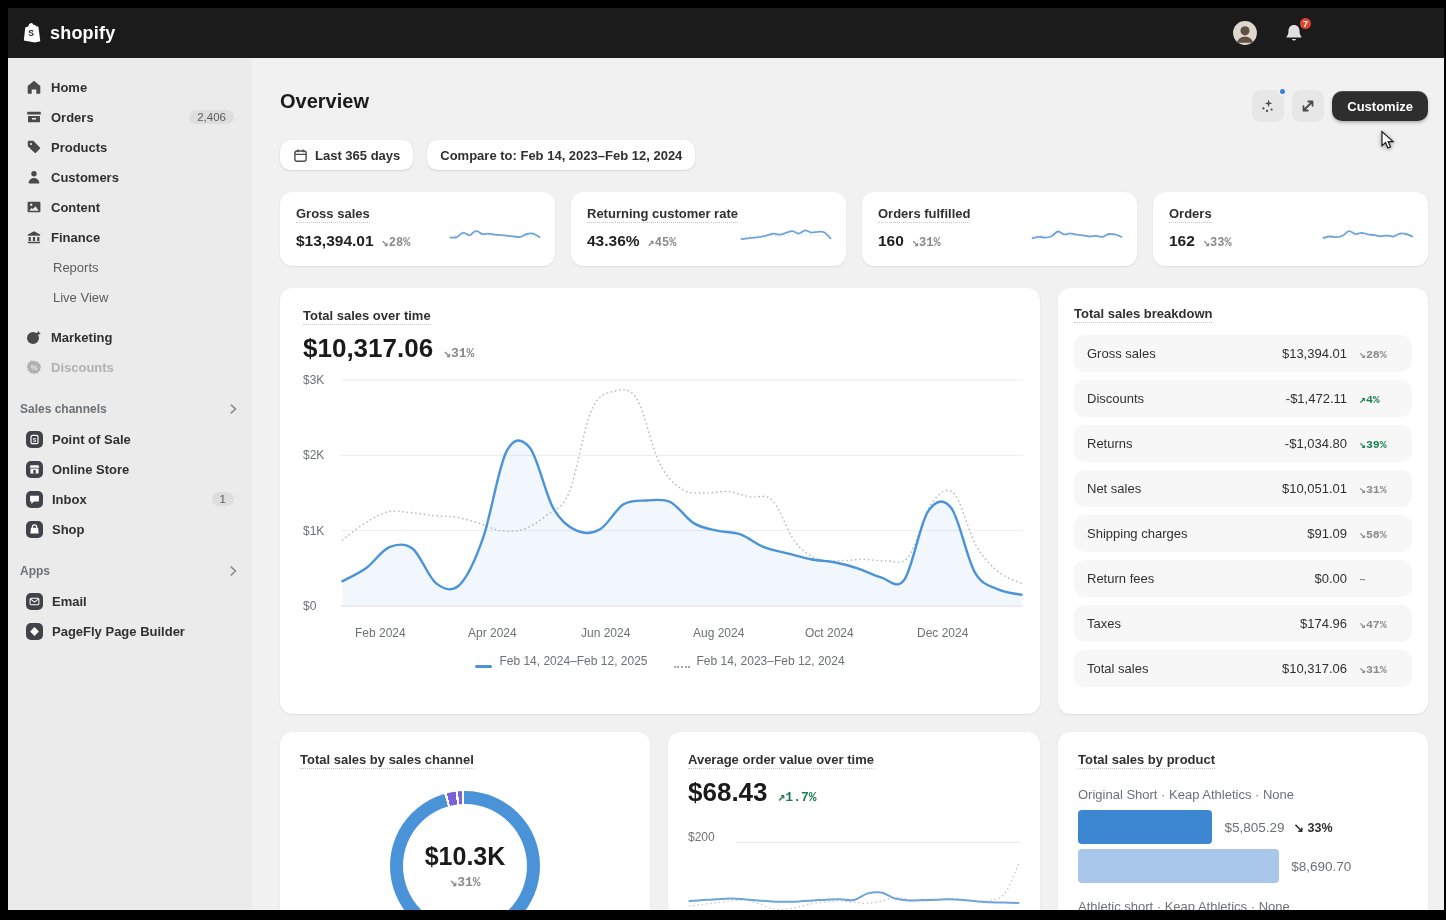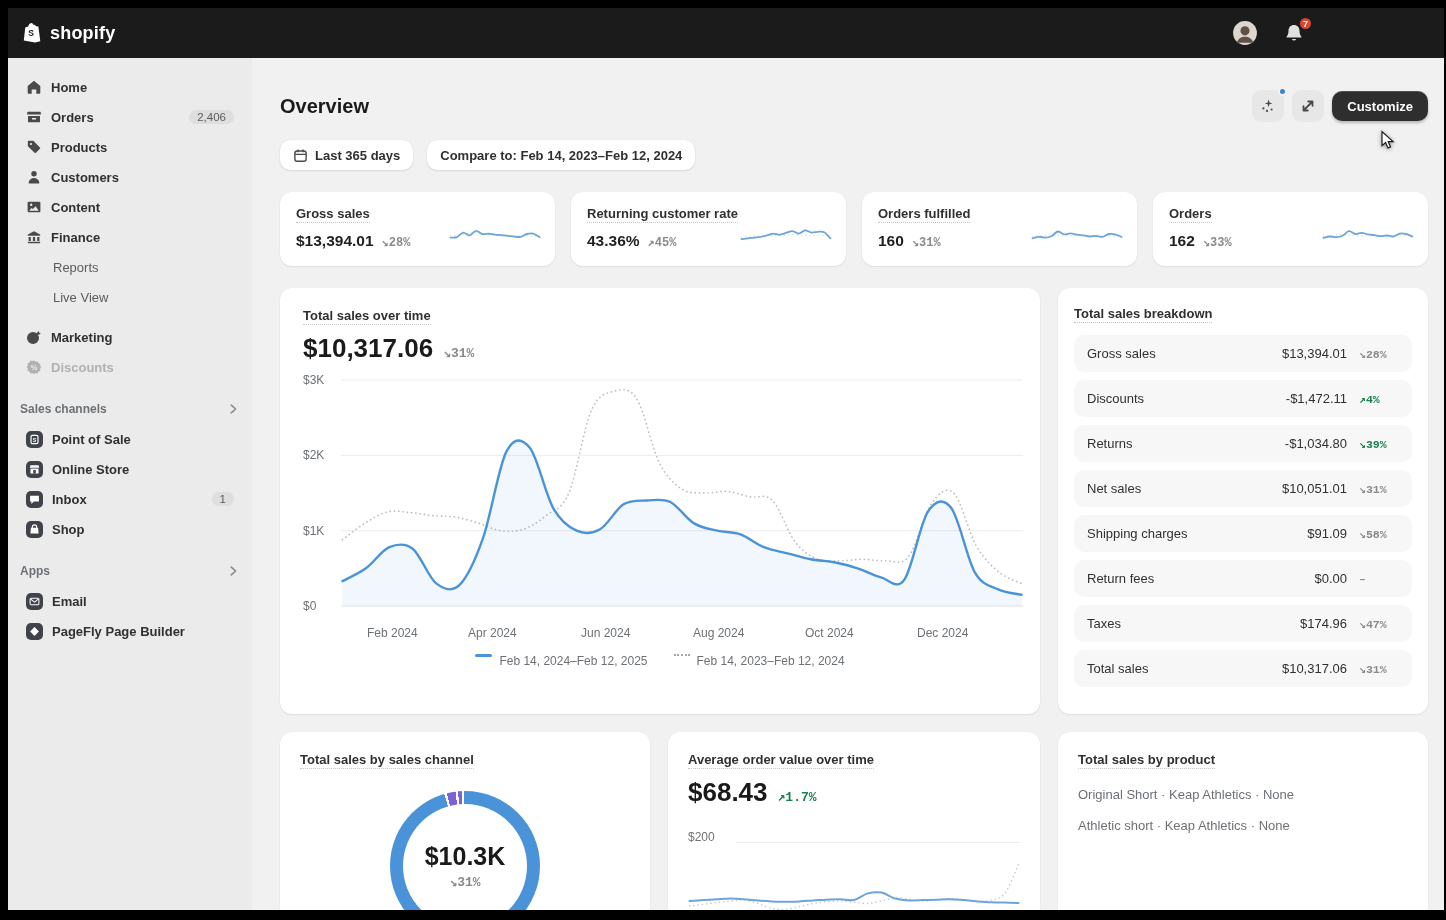--- a/index.html
+++ b/index.html
@@ -33,21 +33,21 @@
   .nav-item.active { background:#fff; box-shadow:0 1px 2px rgba(0,0,0,.08); }
   .nav-item.sub { padding-left:35px; font-weight:500; color:#5c5c5c; }
   .nav-item.disabled, .nav-item.disabled .nicon { color:#b1b1b1; }
   .nav-badge { margin-left:auto; background:#dedede; color:#5c5c5c; font-size:11.5px; font-weight:500; border-radius:8px; padding:1px 8px; }
   .nav-section { display:flex; align-items:center; justify-content:space-between; margin:16px 2px 4px 2px; color:#6d7175; font-size:12px; font-weight:600; height:22px; }
   .nav-section .chev { width:14px; height:14px; color:#8a8a8a; cursor:pointer; }
   .appicon { width:17px; height:17px; border-radius:5px; background:#40444a; flex:none; display:flex; align-items:center; justify-content:center; }
   .appicon svg { width:11px; height:11px; }
 
   
-  .page-header { display:flex; align-items:center; justify-content:space-between; margin-bottom:18px; }
+  .page-header { display:flex; align-items:flex-start; justify-content:space-between; margin-bottom:18px; }
   .page-title { font-size:20px; font-weight:bold; color:#1a1a1a; }
   .header-actions { display:flex; align-items:center; gap:8px; }
   .icon-btn { width:32px; height:32px; border-radius:9px; background:#e7e7e7; display:flex; align-items:center; justify-content:center; color:#4a4a4a; cursor:pointer; position:relative; }
   .icon-btn svg { width:16px; height:16px; }
   .notif-dot { position:absolute; top:-3px; right:-3px; width:9px; height:9px; border-radius:50%; background:#3b82d9; border:2px solid #f1f1f1; }
   .customize-btn { height:30px; padding:0 15px; border-radius:10px; background:#2e2e2e; color:#fff; font-size:13px; font-weight:600; display:flex; align-items:center; border:none; cursor:pointer; box-shadow:inset 0 1px 0 rgba(255,255,255,.16), 0 2px 3px rgba(0,0,0,.25); font-family:"Liberation Sans",sans-serif; }
   .cursor { position:absolute; left:1128px; top:72px; z-index:50; pointer-events:none; filter:drop-shadow(0 1px 2px rgba(0,0,0,.4)); }
 
   
   .filters { display:flex; gap:14px; margin-bottom:22px; }
@@ -69,21 +69,21 @@
   .charts-row { display:grid; grid-template-columns:760px 370px; gap:18px; margin-bottom:18px; }
   .chart-card { height:426px; padding:18px 23px; }
   .big-value-row { display:flex; align-items:baseline; gap:10px; margin-top:8px; }
   .big-value { font-size:26px; font-weight:bold; color:#1a1a1a; }
   .big-delta { font-size:13px; }
   .chart-area { position:relative; height:276px; margin-top:8px; }
   .y-label { position:absolute; left:0; font-size:12px; color:#6d7175; width:34px; }
   .plot { position:absolute; left:38px; top:0; }
   .x-label { position:absolute; top:254px; font-size:12px; color:#6d7175; }
   .legend { display:flex; justify-content:center; gap:26px; margin-top:6px; align-items:center; }
-  .legend-item { display:flex; align-items:flex-start; gap:7px; font-size:12px; color:#6d7175; }
+  .legend-item { display:flex; align-items:flex-end; gap:7px; font-size:12px; color:#6d7175; }
   .legend-solid { width:17px; height:3px; border-radius:2px; background:#4b93d9; }
   .legend-dotted { width:16px; border-top:2.5px dotted #a8a8a8; }
 
   .breakdown-card { height:426px; padding:16px 16px; }
   .bk-rows { margin-top:12px; }
   .bk-row { height:37px; background:#f7f7f7; border-radius:10px; display:flex; align-items:center; padding:0 13px; margin-bottom:8px; }
   .bk-label { font-size:13px; color:#303030; }
   .bk-value { flex:1; text-align:right; font-size:13px; color:#303030; }
   .bk-delta { width:52px; padding-left:12px; font-size:11.5px; }
 
@@ -392,21 +392,21 @@
             <span class="y-label" style="top:227px">$0</span>
             <svg class="plot" width="682" height="248">
                 <line x1="0" x2="682" y1="234" y2="234" stroke="#e2e2e2" stroke-width="1"></line>
                 <line x1="0" x2="682" y1="158.66666666666666" y2="158.66666666666666" stroke="#ececec" stroke-width="1"></line>
                 <line x1="0" x2="682" y1="83.33333333333333" y2="83.33333333333333" stroke="#ececec" stroke-width="1"></line>
                 <line x1="0" x2="682" y1="8" y2="8" stroke="#ececec" stroke-width="1"></line>
                 <path d="M1.5 167.70666666666668C5.3 164.9 16.6 155.8 24.1 151.1C31.7 146.5 39.2 141.6 46.8 139.8C54.3 138.1 61.9 140.0 69.4 140.6C76.9 141.2 84.5 142.8 92.0 143.6C99.6 144.4 107.1 143.9 114.7 145.1C122.2 146.4 129.8 148.9 137.3 151.1C144.8 153.4 152.4 157.7 159.9 158.7C167.5 159.7 175.0 159.7 182.6 157.2C190.1 154.6 197.7 149.6 205.2 143.6C212.7 137.6 220.3 138.6 227.8 121.0C235.4 103.4 242.9 55.1 250.5 38.1C258.0 21.2 265.6 21.2 273.1 19.3C280.6 17.4 288.2 14.9 295.7 26.8C303.3 38.8 310.8 75.8 318.4 90.9C325.9 105.9 333.5 112.2 341.0 117.2C348.5 122.3 356.1 120.6 363.6 121.0C371.2 121.4 378.7 118.9 386.3 119.5C393.8 120.1 401.4 123.3 408.9 124.8C416.4 126.3 424.0 121.0 431.5 128.5C439.1 136.1 446.6 160.2 454.2 170.0C461.7 179.8 469.3 184.2 476.8 187.3C484.3 190.4 491.9 188.8 499.4 188.8C507.0 188.8 514.5 187.3 522.1 187.3C529.6 187.3 537.2 189.2 544.7 188.8C552.2 188.4 559.8 194.4 567.3 185.0C574.9 175.6 582.4 143.0 590.0 132.3C597.5 121.6 605.1 114.1 612.6 121.0C620.1 127.9 627.7 160.5 635.2 173.7C642.8 186.9 650.3 193.8 657.9 200.1C665.4 206.4 676.7 209.5 680.5 211.4" fill="none" stroke="#b9bdc2" stroke-width="1.7" stroke-linecap="round" stroke-linejoin="round" stroke-dasharray="0.1 4.2"></path>
                 <path d="M1.5 209.14000000000001C5.4 207.0 17.1 202.0 24.9 196.3C32.7 190.7 40.5 178.5 48.3 175.2C56.1 172.0 63.9 170.7 71.7 176.7C79.5 182.8 87.4 205.4 95.2 211.4C103.0 217.4 110.8 220.4 118.6 212.9C126.4 205.4 134.2 188.4 142.0 166.2C149.8 144.0 157.6 94.6 165.4 79.6C173.2 64.5 181.0 66.4 188.8 75.8C196.6 85.2 204.4 122.3 212.2 136.1C220.0 149.9 227.8 155.2 235.6 158.7C243.4 162.2 251.2 161.6 259.1 157.2C266.9 152.8 274.7 137.1 282.5 132.3C290.3 127.5 298.1 128.9 305.9 128.5C313.7 128.2 321.5 126.3 329.3 130.0C337.1 133.8 344.9 146.4 352.7 151.1C360.5 155.9 368.3 156.8 376.1 158.7C383.9 160.5 391.7 159.7 399.5 162.4C407.3 165.2 415.1 172.1 422.9 175.2C430.8 178.4 438.6 179.3 446.4 181.3C454.2 183.3 462.0 185.8 469.8 187.3C477.6 188.8 485.4 188.8 493.2 190.3C501.0 191.8 508.8 193.8 516.6 196.3C524.4 198.8 532.2 203.5 540.0 205.4C547.8 207.3 555.6 218.6 563.4 207.6C571.2 196.7 579.0 151.8 586.8 139.8C594.6 127.9 602.5 126.0 610.3 136.1C618.1 146.1 625.9 186.5 633.7 200.1C641.5 213.7 649.3 213.7 657.1 217.4C664.9 221.2 676.6 221.8 680.5 222.7L680.5 234L1.5 234Z" fill="rgba(75,147,217,0.08)" stroke="none"></path>
                 <path d="M1.5 209.14000000000001C5.4 207.0 17.1 202.0 24.9 196.3C32.7 190.7 40.5 178.5 48.3 175.2C56.1 172.0 63.9 170.7 71.7 176.7C79.5 182.8 87.4 205.4 95.2 211.4C103.0 217.4 110.8 220.4 118.6 212.9C126.4 205.4 134.2 188.4 142.0 166.2C149.8 144.0 157.6 94.6 165.4 79.6C173.2 64.5 181.0 66.4 188.8 75.8C196.6 85.2 204.4 122.3 212.2 136.1C220.0 149.9 227.8 155.2 235.6 158.7C243.4 162.2 251.2 161.6 259.1 157.2C266.9 152.8 274.7 137.1 282.5 132.3C290.3 127.5 298.1 128.9 305.9 128.5C313.7 128.2 321.5 126.3 329.3 130.0C337.1 133.8 344.9 146.4 352.7 151.1C360.5 155.9 368.3 156.8 376.1 158.7C383.9 160.5 391.7 159.7 399.5 162.4C407.3 165.2 415.1 172.1 422.9 175.2C430.8 178.4 438.6 179.3 446.4 181.3C454.2 183.3 462.0 185.8 469.8 187.3C477.6 188.8 485.4 188.8 493.2 190.3C501.0 191.8 508.8 193.8 516.6 196.3C524.4 198.8 532.2 203.5 540.0 205.4C547.8 207.3 555.6 218.6 563.4 207.6C571.2 196.7 579.0 151.8 586.8 139.8C594.6 127.9 602.5 126.0 610.3 136.1C618.1 146.1 625.9 186.5 633.7 200.1C641.5 213.7 649.3 213.7 657.1 217.4C664.9 221.2 676.6 221.8 680.5 222.7" fill="none" stroke="#4b93d9" stroke-width="2.4" stroke-linecap="round" stroke-linejoin="round"></path>
               </svg>
-            <span class="x-label" style="left:64px">Feb 2024</span>
+            <span class="x-label" style="left:52px">Feb 2024</span>
             <span class="x-label" style="left:165px">Apr 2024</span>
             <span class="x-label" style="left:278px">Jun 2024</span>
             <span class="x-label" style="left:390px">Aug 2024</span>
             <span class="x-label" style="left:502px">Oct 2024</span>
             <span class="x-label" style="left:614px">Dec 2024</span>
           </div>
           <div class="legend">
             <span class="legend-item">
                 <span class="legend-solid"></span>
                 <span>Feb 14, 2024–Feb 12, 2025</span>
@@ -490,18 +490,31 @@
                 <line x1="48" x2="332" y1="20.52173913043478" y2="20.52173913043478" stroke="#ececec" stroke-width="1"></line>
                 <path d="M1.5 83.96521739130435C3.8 83.7 10.6 82.9 15.2 82.3C19.8 81.7 24.3 81.2 28.9 80.6C33.5 80.1 38.1 79.4 42.6 79.0C47.2 78.5 51.8 77.7 56.3 78.1C60.9 78.5 65.5 80.1 70.0 81.5C74.6 82.9 79.2 85.5 83.8 86.5C88.3 87.4 92.9 87.6 97.5 87.3C102.0 87.0 106.6 85.8 111.2 84.8C115.7 83.8 120.3 82.3 124.9 81.5C129.4 80.6 134.0 80.2 138.6 79.8C143.2 79.4 147.7 78.9 152.3 79.0C156.9 79.0 161.4 79.8 166.0 80.2C170.6 80.6 175.1 81.7 179.7 81.5C184.3 81.3 188.8 79.9 193.4 79.0C198.0 78.0 202.6 75.9 207.1 75.6C211.7 75.3 216.3 76.7 220.8 77.3C225.4 77.8 230.0 78.8 234.5 79.0C239.1 79.1 243.7 78.5 248.3 78.1C252.8 77.7 257.4 76.5 262.0 76.5C266.5 76.4 271.1 77.2 275.7 77.7C280.2 78.2 284.8 79.3 289.4 79.4C293.9 79.4 298.5 79.4 303.1 78.1C307.7 76.8 312.2 77.4 316.8 71.4C321.4 65.5 328.2 47.1 330.5 42.2" fill="none" stroke="#c3c7cb" stroke-width="1.5" stroke-linecap="round" stroke-linejoin="round" stroke-dasharray="0.1 4.2"></path>
                 <path d="M1.5 78.95652173913044C3.8 78.8 10.6 78.4 15.2 78.1C19.8 77.8 24.3 77.6 28.9 77.3C33.5 77.0 38.1 76.5 42.6 76.5C47.2 76.5 51.8 76.9 56.3 77.3C60.9 77.6 65.5 78.2 70.0 78.5C74.6 78.9 79.2 79.2 83.8 79.4C88.3 79.6 92.9 79.8 97.5 79.8C102.0 79.8 106.6 79.6 111.2 79.4C115.7 79.2 120.3 78.8 124.9 78.5C129.4 78.3 134.0 77.9 138.6 77.7C143.2 77.5 147.7 77.2 152.3 77.3C156.9 77.4 161.4 79.1 166.0 78.1C170.6 77.1 175.1 72.7 179.7 71.4C184.3 70.2 188.8 69.8 193.4 70.6C198.0 71.4 202.6 75.1 207.1 76.5C211.7 77.8 216.3 78.3 220.8 78.5C225.4 78.8 230.0 78.3 234.5 78.1C239.1 78.0 243.7 77.8 248.3 77.7C252.8 77.6 257.4 77.2 262.0 77.3C266.5 77.4 271.1 77.8 275.7 78.1C280.2 78.5 284.8 79.0 289.4 79.4C293.9 79.7 298.5 80.0 303.1 80.2C307.7 80.4 312.2 80.5 316.8 80.6C321.4 80.8 328.2 81.0 330.5 81.0" fill="none" stroke="#6da4db" stroke-width="2" stroke-linecap="round" stroke-linejoin="round"></path>
               </svg>
           </div>
         </div>
 
         <div class="card bottom-card">
           <span class="card-title">Total sales by product</span>
           <div class="prod-label">Original Short · Keap Athletics · None</div>
+          <div class="prod-bars">
+            <div class="prod-bar-row">
+              <div class="hbar" style="width: 40.7473%; background: rgb(60, 134, 210);"></div>
+              <span class="prod-val">
+                  <span>$5,805.29</span>
+                  <span class="prod-delta"><span>↘</span> <span>33%</span></span>
+                </span>
+            </div>
+            <div class="prod-bar-row">
+              <div class="hbar" style="width: 61%; background: rgb(169, 199, 234);"></div>
+              <span class="prod-val">$8,690.70</span>
+            </div>
+          </div>
           <div class="prod-label" style="margin-top:16px">Athletic short · Keap Athletics · None</div>
         </div>
       </div>
     </main>
   </div>
 </div>
 
 </body></html>

